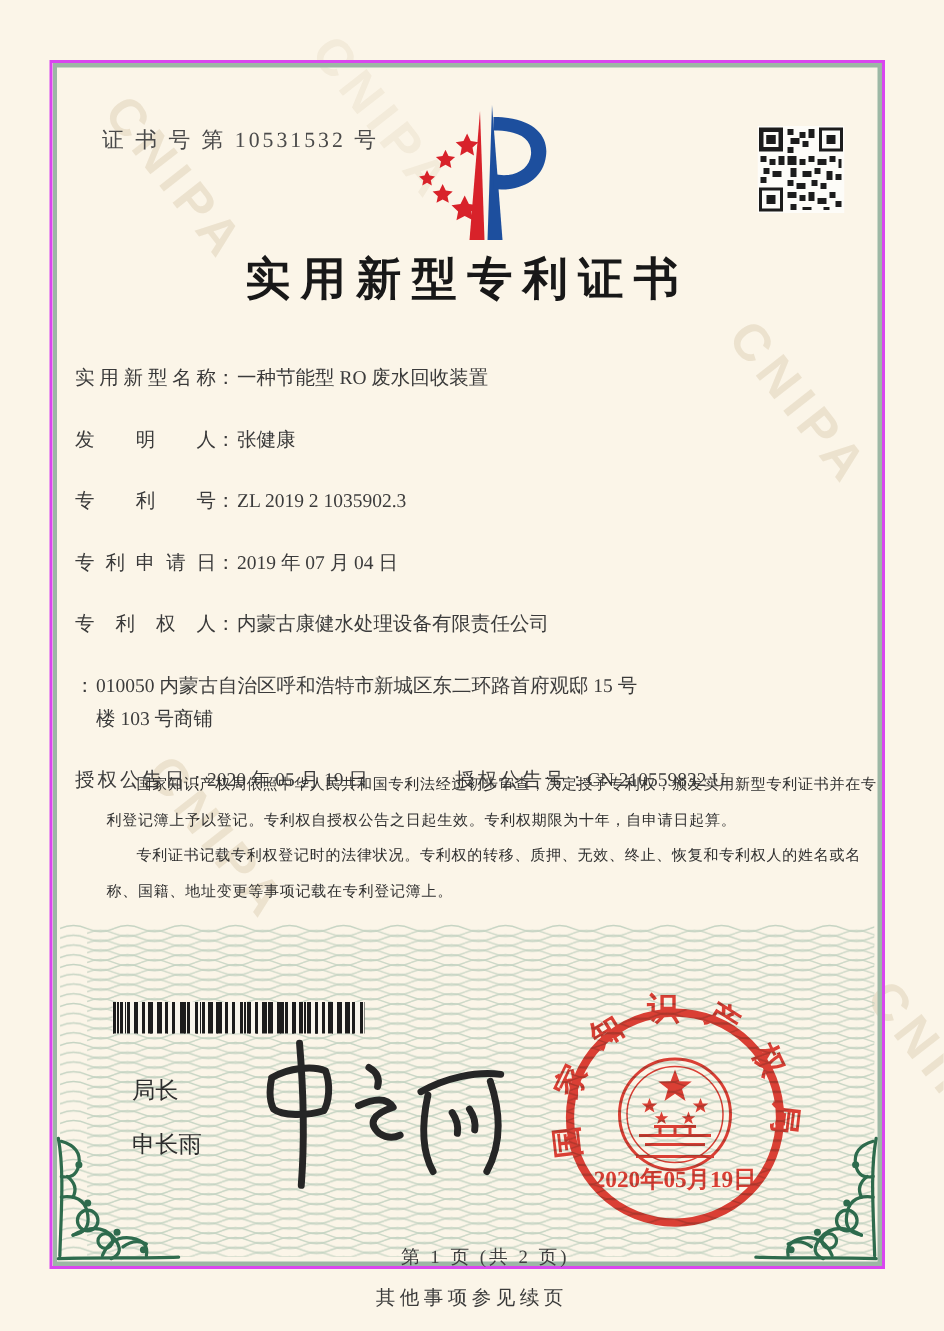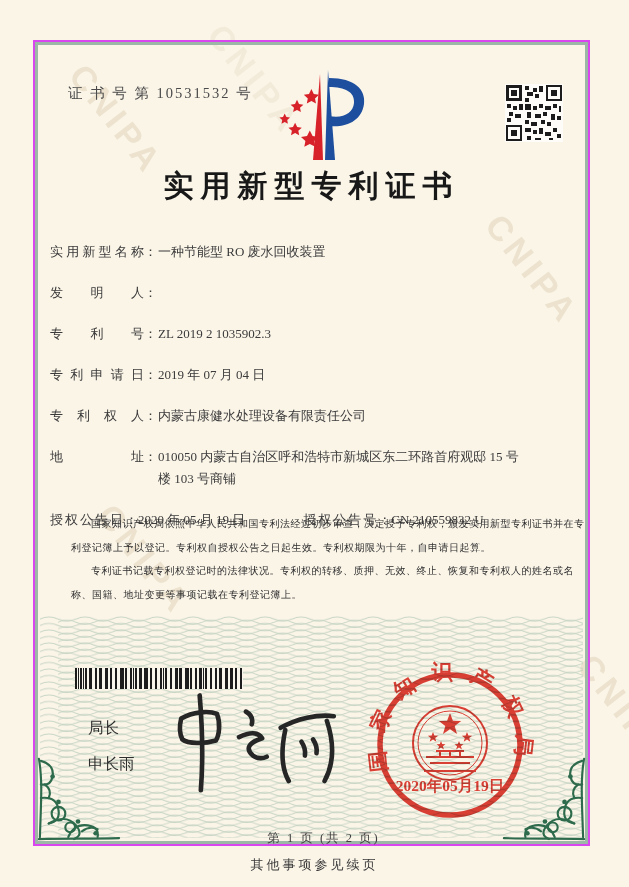--- a/index.html
+++ b/index.html
@@ -163,38 +163,38 @@
 
   <div class="fields">
     <div class="frow">
       <span class="f-label">实用新型名称</span>
         <span class="f-colon">：</span>
       <span class="f-value">一种节能型 RO 废水回收装置</span>
     </div>
     <div class="frow">
       <span class="f-label">发明人</span>
         <span class="f-colon">：</span>
+      <span class="f-value">张健康</span>
     </div>
     <div class="frow">
       <span class="f-label">专利号</span>
         <span class="f-colon">：</span>
       <span class="f-value">ZL 2019 2 1035902.3</span>
     </div>
     <div class="frow">
       <span class="f-label">专利申请日</span>
         <span class="f-colon">：</span>
       <span class="f-value">2019 年 07 月 04 日</span>
     </div>
     <div class="frow">
       <span class="f-label">专利权人</span>
         <span class="f-colon">：</span>
       <span class="f-value">内蒙古康健水处理设备有限责任公司</span>
     </div>
     <div class="frow">
-      <span class="f-label">地址</span>
         <span class="f-colon">：</span>
       <span class="f-value" style="max-width:372px;">010050 内蒙古自治区呼和浩特市新城区东二环路首府观邸 15 号楼 103 号商铺</span>
     </div>
     <div class="frow-split">
       <span class="fpair">
         <span class="f-label2">授权公告日</span>
           <span>：</span>
         <span>2020 年 05 月 19 日</span>
       </span>
       <span class="gap"></span>

